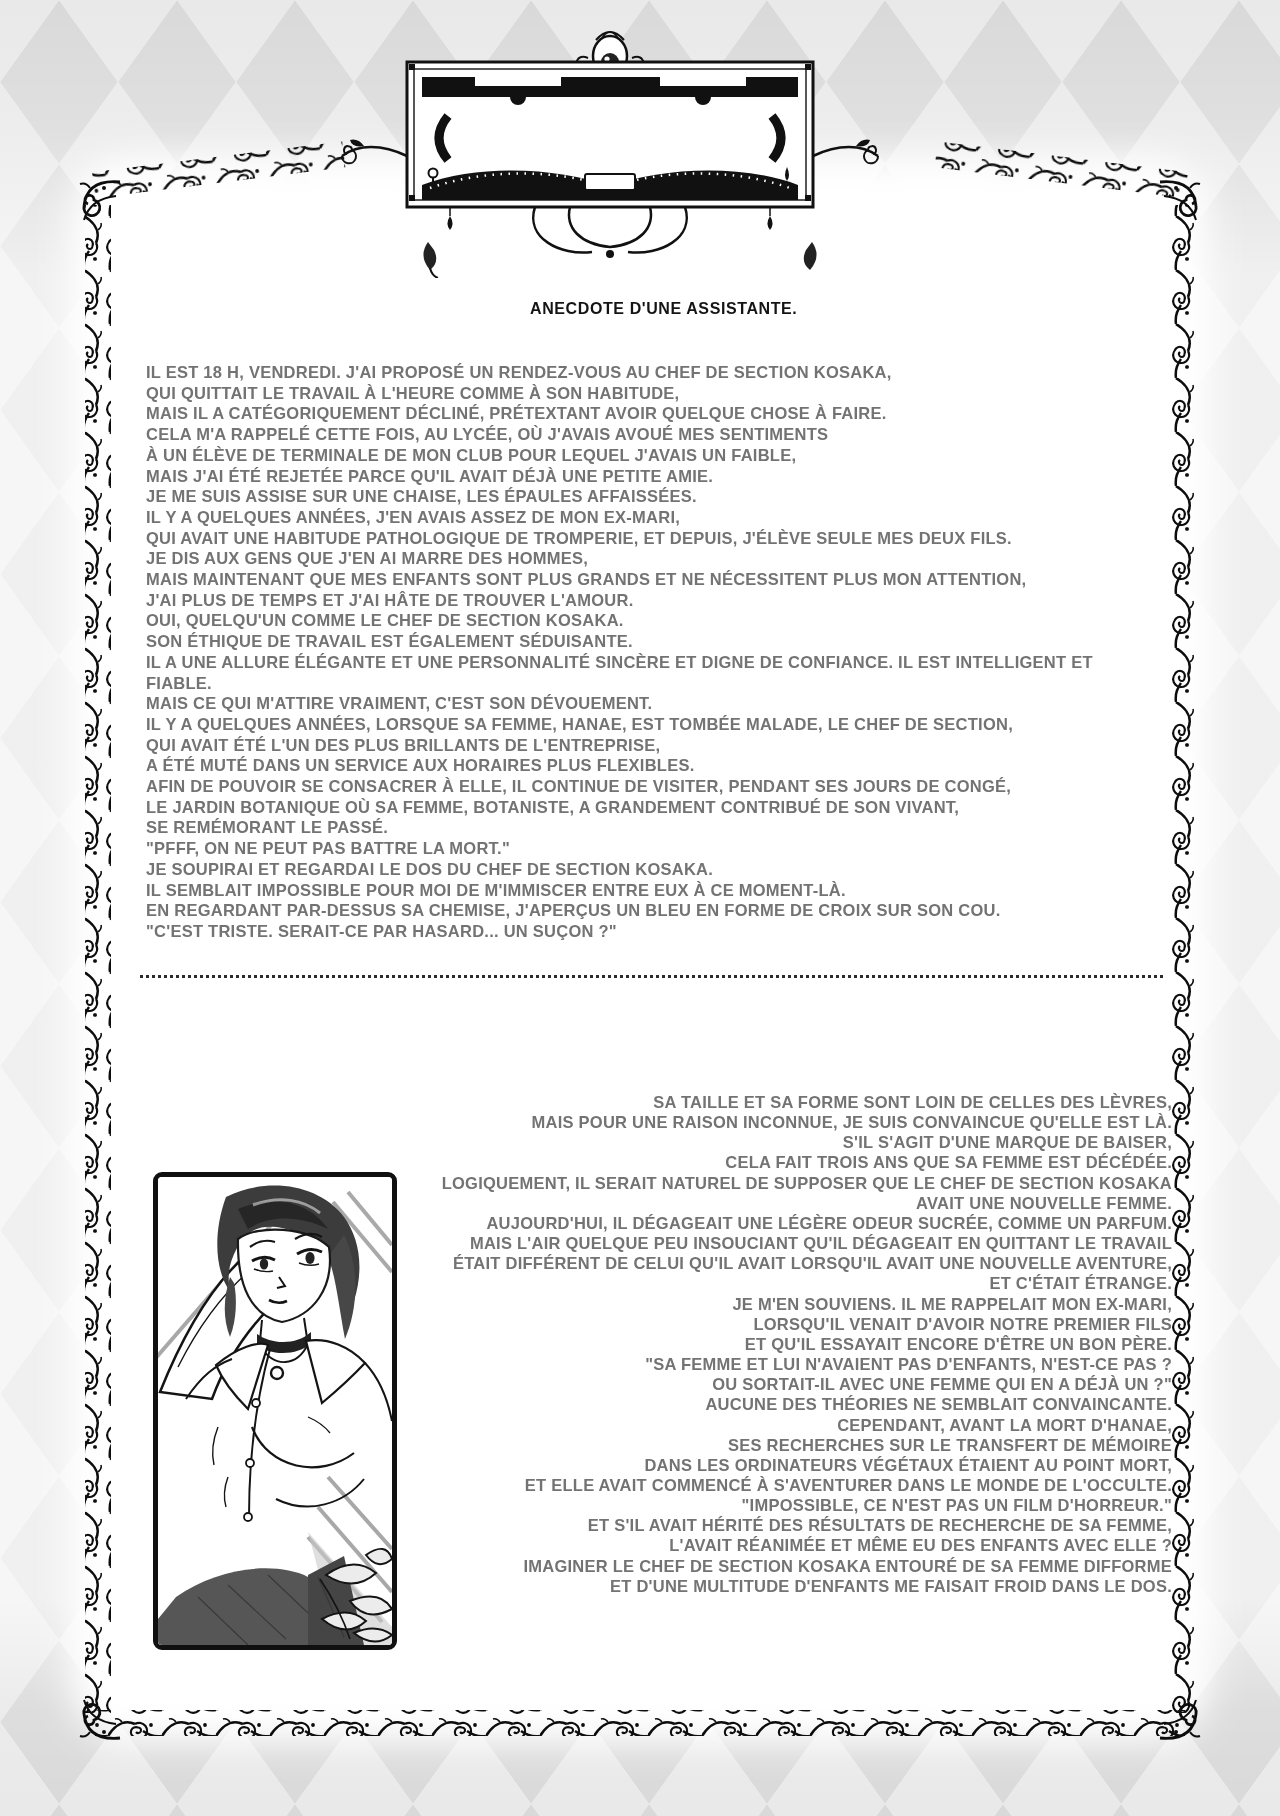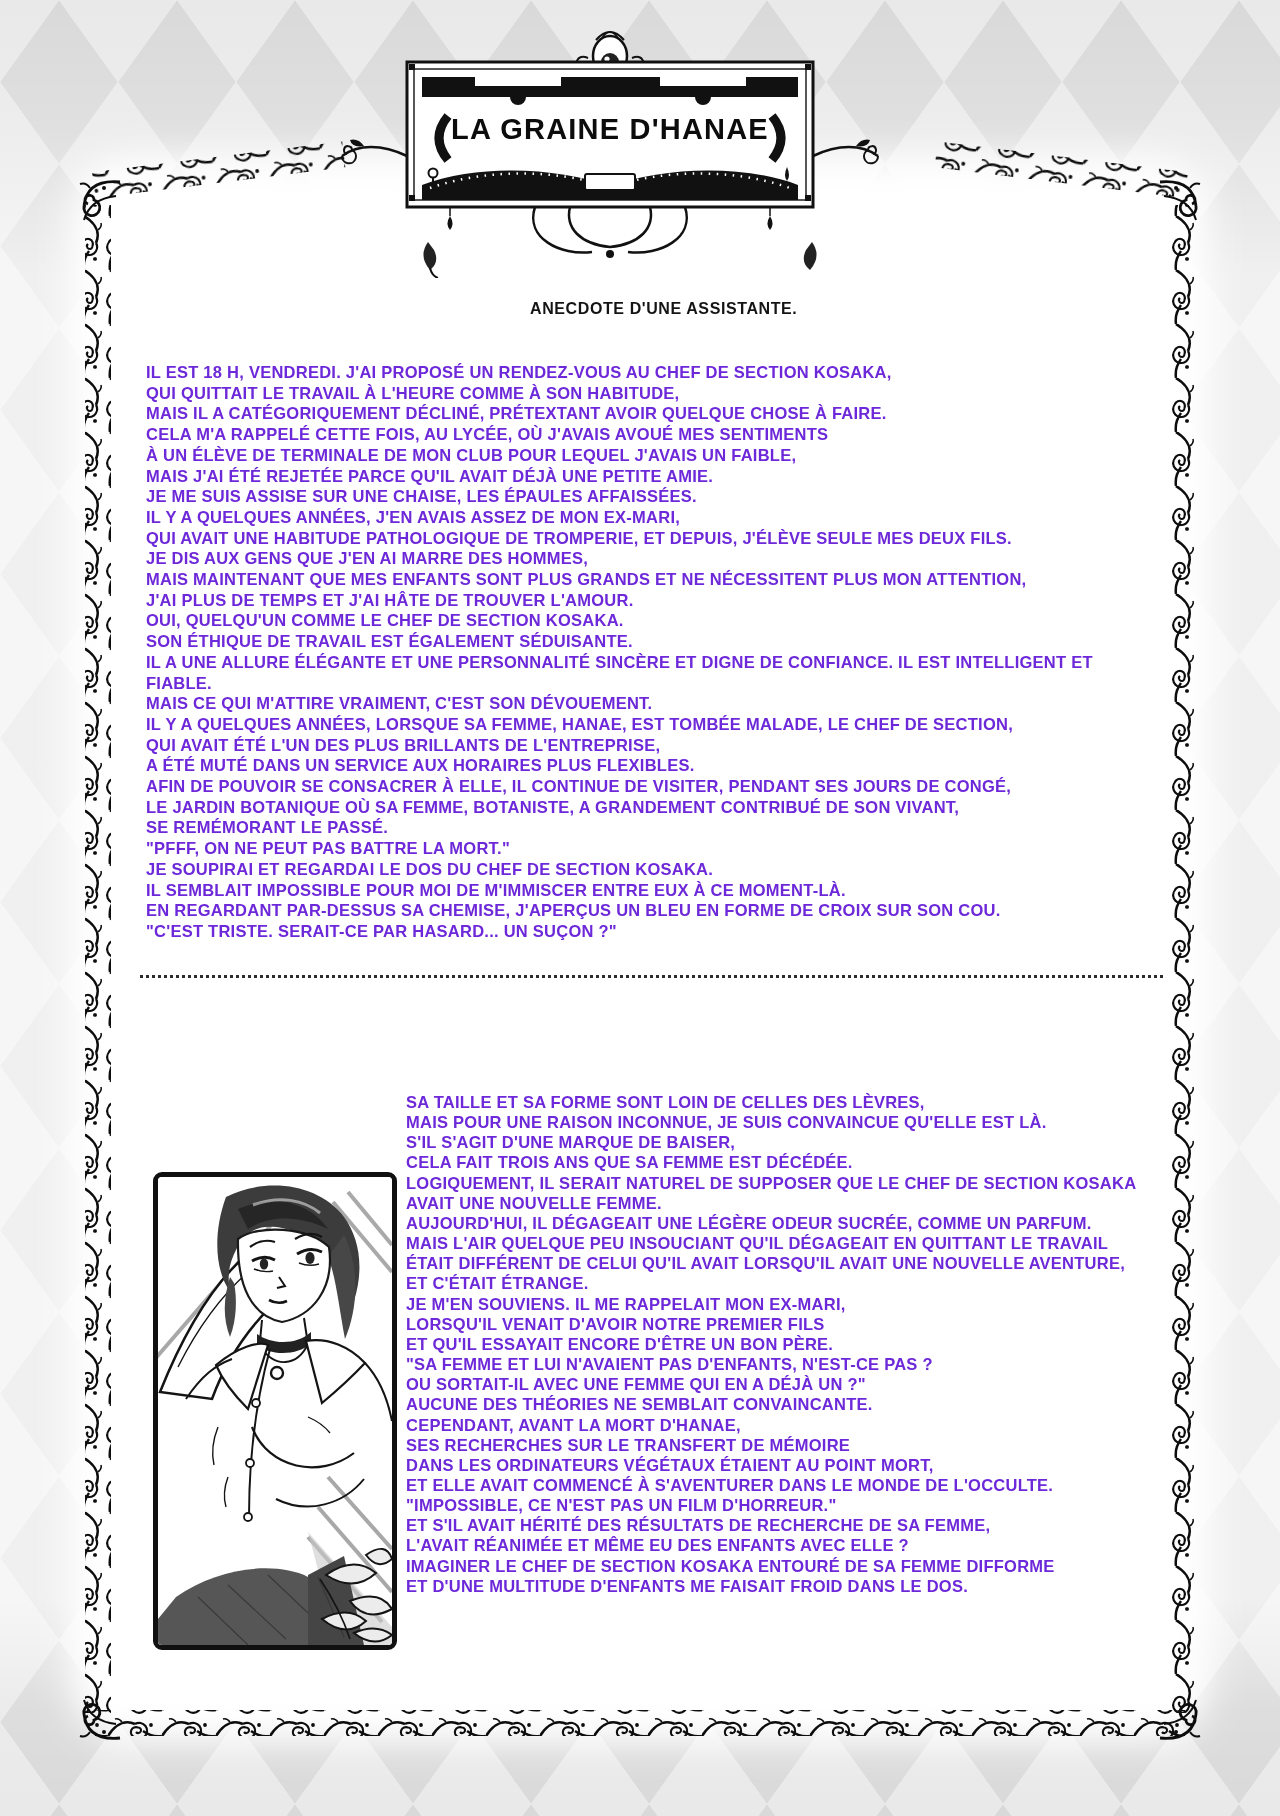--- a/index.html
+++ b/index.html
@@ -4,24 +4,24 @@
 <style>
   html,body{margin:0;padding:0;background:#fff;}
   .page{
     position:relative;width:1280px;height:1816px;overflow:hidden;
     background:#fafafa;font-family:"Liberation Sans",sans-serif;color:#151515;
   }
   .abs{position:absolute;}
   svg{display:block;}
   .story-text{
     font-weight:700;white-space:pre-line;letter-spacing:0.25px;
-    color:#6d28d9;
+    color:#737373;
   }
   .block1{left:146px;top:362px;width:1016px;font-size:16.5px;line-height:20.7px;}
-  .block2{left:406px;top:1092px;width:766px;font-size:16.5px;line-height:20.15px;}
+  .block2{left:406px;top:1092px;width:766px;font-size:16.5px;line-height:20.15px;text-align:right;}
   .heading{
     left:530px;top:300px;font-size:16px;font-weight:700;letter-spacing:0.6px;color:#141414;
   }
   .plaque-title{
     left:436px;top:112px;width:348px;text-align:center;
     font-size:29px;font-weight:800;letter-spacing:1.2px;line-height:34px;color:#0c0c0c;
   }
   .divider{
     left:140px;top:975px;width:1023px;height:0;border-top:3px dotted #2b2b2b;
   }
@@ -160,21 +160,20 @@
         <path d="M240,179 C235,200 250,216 280,219 C310,216 325,200 320,179"></path>
       </g>
       <circle cx="280" cy="226" r="4" fill="#111" stroke="none"></circle>
 
       <path d="M98,214 q-10,14 2,28 q10,-8 4,-20 Z" fill="#222" stroke="none"></path>
       <path d="M100,240 q2,8 8,10" fill="none" stroke-width="2"></path>
       <path d="M482,214 q10,14 -2,28 q-10,-8 -4,-20 Z" fill="#222" stroke="none"></path>
     </g>
   </svg>
 
-  <div class="abs plaque-title">LA GRAINE D'HANAE</div>
 
   <div class="abs heading">ANECDOTE D'UNE ASSISTANTE.</div>
 
   <div class="abs story-text block1">IL EST 18 H, VENDREDI. J'AI PROPOSÉ UN RENDEZ-VOUS AU CHEF DE SECTION KOSAKA,
 QUI QUITTAIT LE TRAVAIL À L'HEURE COMME À SON HABITUDE,
 MAIS IL A CATÉGORIQUEMENT DÉCLINÉ, PRÉTEXTANT AVOIR QUELQUE CHOSE À FAIRE.
 CELA M'A RAPPELÉ CETTE FOIS, AU LYCÉE, OÙ J'AVAIS AVOUÉ MES SENTIMENTS
 À UN ÉLÈVE DE TERMINALE DE MON CLUB POUR LEQUEL J'AVAIS UN FAIBLE,
 MAIS J'AI ÉTÉ REJETÉE PARCE QU'IL AVAIT DÉJÀ UNE PETITE AMIE.
 JE ME SUIS ASSISE SUR UNE CHAISE, LES ÉPAULES AFFAISSÉES.

